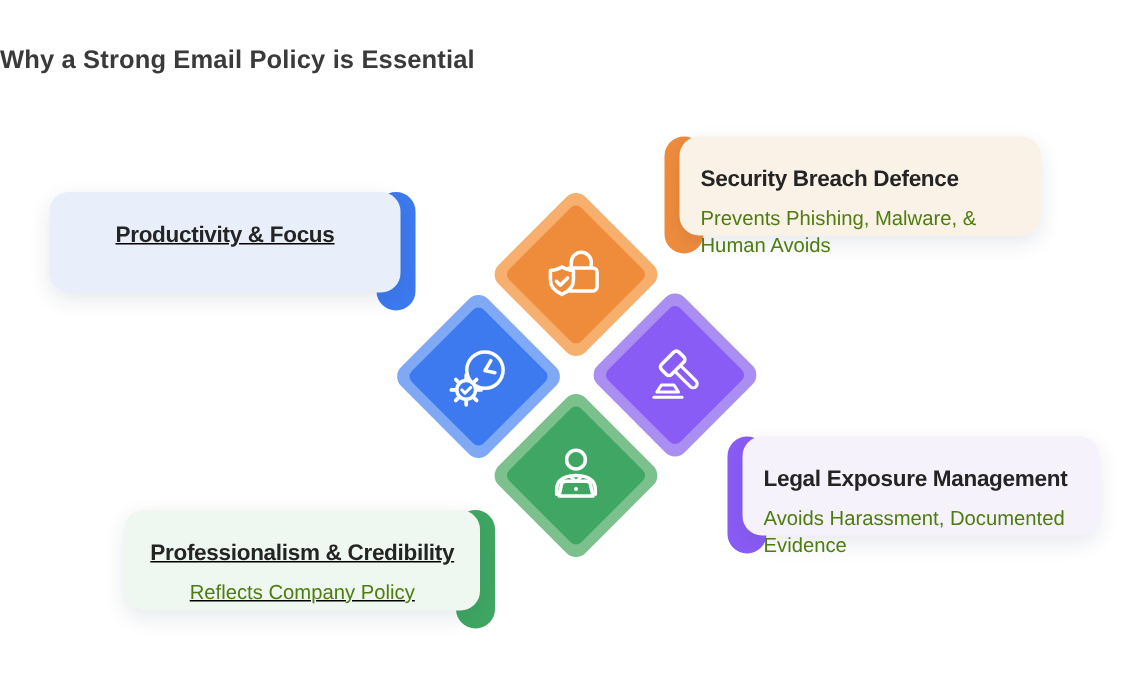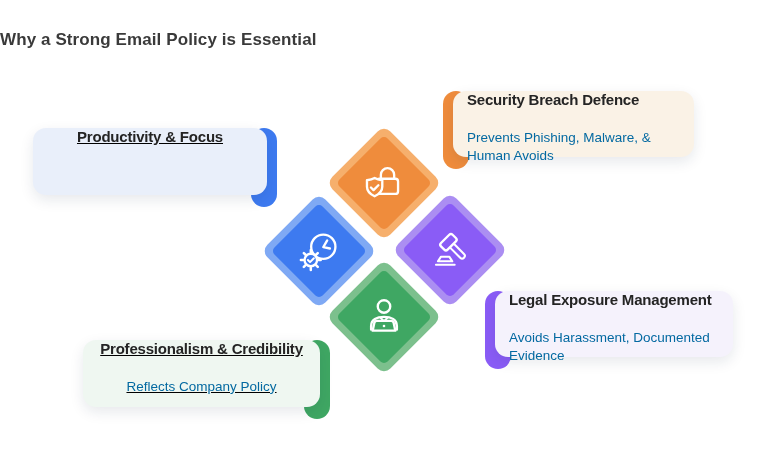--- a/index.html
+++ b/index.html
@@ -35,30 +35,30 @@
   .card { position:absolute; }
   .card-accent {
     position:absolute; top:0; bottom:0; width:26px; border-radius:13px;
     background:var(--accent,#888);
   }
   .accent-left  .card-accent { left:0; }
   .accent-right .card-accent { right:0; }
   .card-body {
     position:absolute; top:0; bottom:12px; box-sizing:border-box;
     background:var(--bg,#f5f5f5); border-radius:13px;
-    padding:0 14px;
+    padding:20px 14px;
     box-shadow:0 5px 14px rgba(20,35,70,.10);
   }
   .accent-left  .card-body { left:10px; right:0; }
   .accent-right .card-body { left:0; right:10px; text-align:center;text-decoration:underline; }
   .card-title {
     font-size:15px; font-weight:700; color:#242424;
     line-height:1.25; white-space:nowrap; letter-spacing:-.2px;
   }
-  .card-desc { margin-top:19px; font-size:13.5px; color:#0369a1; line-height:1.33; }
+  .card-desc { margin-top:7px; font-size:13.5px; color:#4d7c0f; line-height:1.33; }
   #card-security        { left:443px; top:91px;  width:251px; height:78px; }
   #card-productivity    { left:33px;  top:128px; width:244px; height:79px; }
   #card-legal           { left:485px; top:291px; width:248px; height:78px; }
   #card-professionalism { left:83px;  top:340px; width:247px; height:79px; }
 </style>
 </head>
 <body>
 
 <div id="canvas">
 

